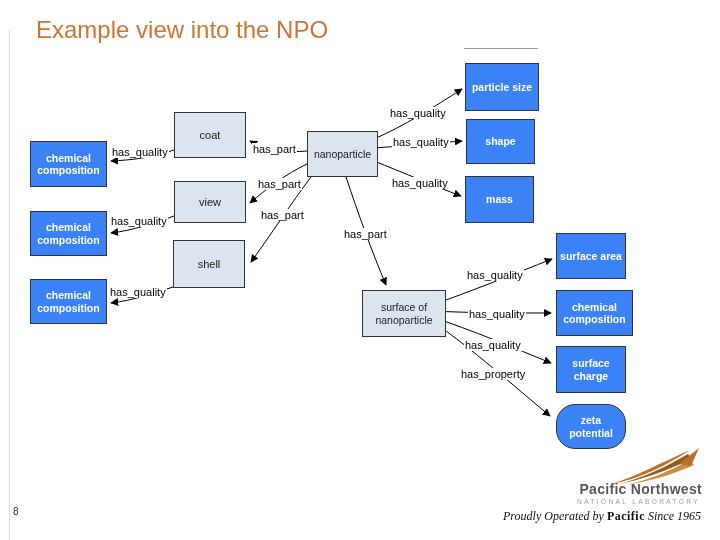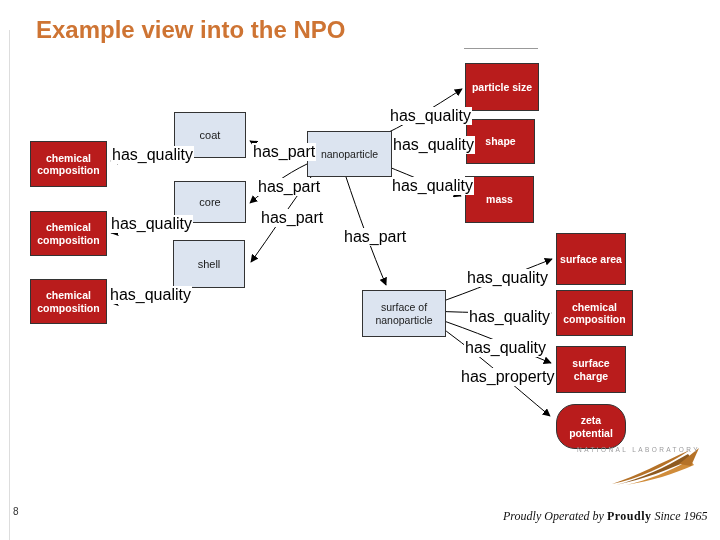--- a/index.html
+++ b/index.html
@@ -7,38 +7,38 @@
     width:720px;height:540px;position:relative;overflow:hidden;
     background:#ffffff;
     font-family:"Liberation Sans","DejaVu Sans",sans-serif;
   }
   .slide-accent-line{
     position:absolute;left:9px;top:30px;width:1px;height:510px;
     background:#dddddd;
   }
   .title{
     position:absolute;left:36px;top:16px;width:600px;
-    font-size:24px;font-weight:bold;color:#CE7433;letter-spacing:0px;
+    font-size:24px;font-weight:normal;color:#CE7433;letter-spacing:0px;
   }
   .crop-line{
     position:absolute;left:464px;top:48px;width:74px;height:1px;background:#999999;
   }
   .node{
     position:absolute;border:1.5px solid #333333;
     display:flex;align-items:center;justify-content:center;text-align:center;
     line-height:1.18;box-sizing:border-box;padding:2px;
   }
   .node.class-node{
-    background:#b91c1c;color:#ffffff;font-weight:bold;font-size:10.5px;
+    background:#3b82f6;color:#ffffff;font-weight:bold;font-size:10.5px;
   }
   .node.instance-node{
     background:#DCE4F0;color:#1a1a1a;font-weight:normal;font-size:11px;
   }
   .edge-label{
-    position:absolute;font-size:16px;color:#000000;background:#ffffff;
+    position:absolute;font-size:11px;color:#000000;background:#ffffff;
     padding:0 1px;white-space:nowrap;
   }
   svg.edges{position:absolute;left:0;top:0;pointer-events:none;}
   .page-number{
     position:absolute;left:13px;top:506px;font-size:10px;color:#333333;
   }
   .pnnl{position:absolute;right:18px;top:445px;width:210px;text-align:right;}
   .pnnl-name{
     font-size:14px;font-weight:bold;color:#58595b;letter-spacing:0.3px;margin-top:36px;
   }
@@ -93,45 +93,45 @@
     <span>chemical composition</span>
   </div>
 <div class="node class-node" style="left:30px;top:279px;width:77px;height:45px;">
     <span>chemical composition</span>
   </div>
 
 <div class="node instance-node" style="left:174px;top:112px;width:72px;height:46px;">
     <span>coat</span>
   </div>
 <div class="node instance-node" style="left:174px;top:181px;width:72px;height:42px;">
-    <span>core</span>
+    <span>view</span>
   </div>
 <div class="node instance-node" style="left:173px;top:240px;width:72px;height:48px;">
     <span>shell</span>
   </div>
 
-<div class="node instance-node" style="left:307px;top:131px;width:85px;height:46px;font-size:10.5px;">
+<div class="node instance-node" style="left:307px;top:131px;width:71px;height:46px;font-size:10.5px;">
     <span>nanoparticle</span>
   </div>
 
 <div class="node class-node" style="left:465px;top:63px;width:74px;height:48px;">
     <span>particle size</span>
   </div>
 <div class="node class-node" style="left:466px;top:119px;width:69px;height:45px;">
     <span>shape</span>
   </div>
 <div class="node class-node" style="left:465px;top:176px;width:69px;height:47px;text-align:center;">
     <span>mass</span>
   </div>
 
 <div class="node instance-node" style="left:362px;top:290px;width:84px;height:47px;font-size:10.5px;">
     <span>surface of nanoparticle</span>
   </div>
 
-<div class="node class-node" style="left:556px;top:233px;width:70px;height:52px;">
+<div class="node class-node" style="left:556px;top:233px;width:70px;height:46px;">
     <span>surface area</span>
   </div>
 <div class="node class-node" style="left:556px;top:290px;width:77px;height:46px;">
     <span>chemical composition</span>
   </div>
 <div class="node class-node" style="left:556px;top:346px;width:70px;height:47px;">
     <span>surface charge</span>
   </div>
 <div class="node class-node" style="left:556px;top:404px;width:70px;height:45px;border-radius:19px;">
     <span>zeta potential</span>
@@ -155,16 +155,17 @@
 <div class="page-number">8</div>
 
 <svg class="swoosh" width="100" height="45" viewBox="0 0 100 45">
   <path d="M6,41 C30,33 55,20 84,7 C58,24 32,36 6,41 Z" fill="#b57228"></path>
   <path d="M10,42 C38,36 62,27 86,16 L82,11 C58,25 34,36 10,42 Z" fill="#8f5a1f"></path>
   <path d="M20,42 C45,38 68,31 88,22 L84,17 C62,29 42,37 20,42 Z" fill="#d08c3a"></path>
   <path d="M73,21 L93,5 L85,23 Z" fill="#b57228"></path>
 </svg>
 
 <div class="pnnl">
+  <div class="pnnl-name">Pacific Northwest</div>
   <div class="pnnl-sub">NATIONAL LABORATORY</div>
 </div>
 
-<div class="tagline"><span>Proudly Operated by </span><span class="brand">Proudly</span><span> Since 1965</span></div>
+<div class="tagline"><span>Proudly Operated by </span><span class="brand">Pacific</span><span> Since 1965</span></div>
 
 </body></html>

